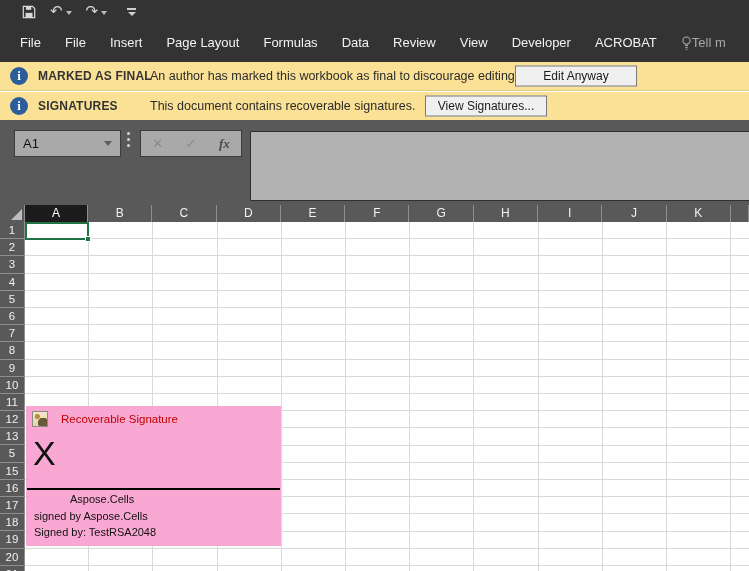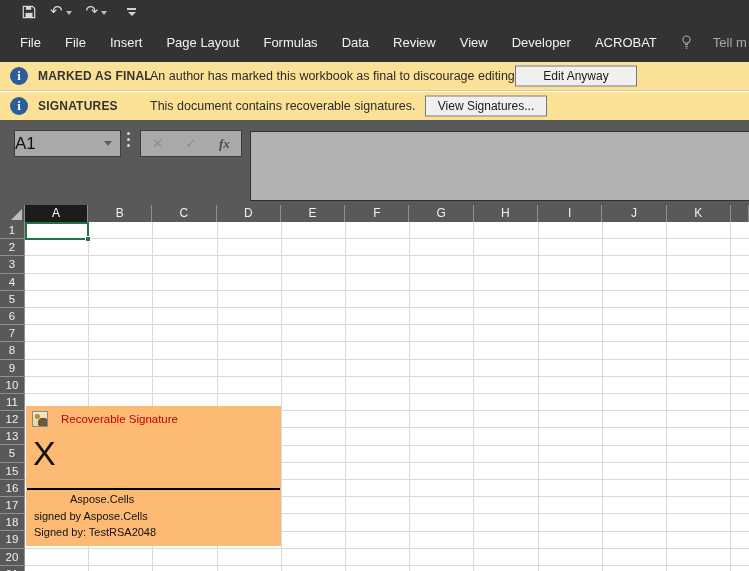--- a/index.html
+++ b/index.html
@@ -13,37 +13,37 @@
   .qat-btn { display:flex; align-items:center; color:#d8d8d8; cursor:default; }
   .arrow-glyph { font-family:"DejaVu Sans", sans-serif; font-size:15px; line-height:15px; color:#d8d8d8; }
   .mini-caret { width:0; height:0; border-left:3px solid transparent; border-right:3px solid transparent; border-top:4px solid #bdbdbd; margin-left:3px; margin-top:3px; }
   .qat-custom { display:flex; flex-direction:column; align-items:center; margin-left:6px; }
   .qat-custom .bar { width:9px; border-top:2px solid #d0d0d0; margin-bottom:2px; }
   .qat-custom .tri { width:0; height:0; border-left:4px solid transparent; border-right:4px solid transparent; border-top:4px solid #d0d0d0; }
 
   
   .tabs { position:absolute; left:0; top:23px; width:749px; height:39px; background:#333333; display:flex; align-items:center; padding-left:20px; gap:24px; white-space:nowrap; }
   .tab { color:#f2f2f2; font-size:13px; cursor:default; }
-  .tellme { display:flex; align-items:flex-start; gap:21px; color:#a8a8a8; font-size:13px; overflow:hidden; }
+  .tellme { display:flex; align-items:flex-end; gap:0; color:#a8a8a8; font-size:13px; overflow:hidden; }
 
   
   .msgbar { position:absolute; left:0; width:749px; background:#fbe195; }
   .msgbar.first  { top:62px; height:29px; border-bottom:1px solid #decb88; }
   .msgbar.second { top:92px; height:28px; }
   .info-icon { position:absolute; left:10px; top:50%; transform:translateY(-50%); width:18px; height:18px; border-radius:50%; background:#2b5d9b; color:#fff; font-family:"Liberation Serif", serif; font-weight:bold; font-size:13px; text-align:center; line-height:18px; }
   .msg-label { position:absolute; left:38px; top:50%; transform:translateY(-50%); font-size:12px; font-weight:bold; color:#333; letter-spacing:.2px; }
   .msg-text  { position:absolute; left:150px; top:50%; transform:translateY(-50%); font-size:12.5px; color:#2b2b2b; }
   .msg-btn { position:absolute; top:50%; transform:translateY(-50%); width:122px; height:21px; background:#f0f0f0; border:1px solid #787878; font-size:12px; color:#1a1a1a; font-family:"Liberation Sans",sans-serif; text-align:center; line-height:19px; cursor:default; }
   .msgbar.first  .msg-btn { left:515px; }
   .msgbar.second .msg-btn { left:425px; }
 
   
   .formula-region { position:absolute; left:0; top:120px; width:749px; height:85px; background:#595959; }
   .name-box { position:absolute; left:14px; top:10px; width:107px; height:27px; background:#a9a9a9; border:1px solid #3c3c3c; display:flex; align-items:center; }
-  .name-box .val { font-size:17px; color:#111; padding-left:0; flex:1; }
+  .name-box .val { font-size:13px; color:#111; padding-left:8px; flex:1; }
   .name-box .dd { width:0; height:0; border-left:4px solid transparent; border-right:4px solid transparent; border-top:5px solid #5f5f5f; margin-right:8px; }
   .fbar-dots { position:absolute; left:127px; top:12px; display:flex; flex-direction:column; gap:3px; }
   .fbar-dots i { width:3px; height:3px; border-radius:50%; background:#d6d6d6; }
   .fx-group { position:absolute; left:140px; top:10px; width:102px; height:27px; background:#a9a9a9; border:1px solid #3c3c3c; display:flex; align-items:center; justify-content:space-around; }
   .fx-group .g { font-family:"DejaVu Sans", sans-serif; font-size:13px; color:#8a8a8a; }
   .fx-group .fx { font-family:"Liberation Serif", serif; font-style:italic; font-weight:bold; font-size:13px; color:#4a4a4a; }
   .formula-input { position:absolute; left:250px; top:11px; width:499px; height:70px; background:#b2b2b2; border:1px solid #2f2f2f; border-right:none; font-size:12px; color:#222; }
 
   
   .grid { position:absolute; left:0; top:205px; width:749px; height:366px; background:#fff; overflow:hidden; }
@@ -58,21 +58,21 @@
   .cells { position:absolute; left:25px; top:17px; width:724px; height:349px; background:#fff; }
   .vlines { position:absolute; left:0; top:0; width:724px; height:349px;
     background-image:repeating-linear-gradient(to right, transparent 0 63.2px, #d9d9d9 63.2px 64.2px); }
   .hlines { position:absolute; left:0; top:0; width:724px; height:349px;
     background-image:repeating-linear-gradient(to bottom, transparent 0 16.2px, #d9d9d9 16.2px 17.2px); }
 
   .sel-cell { position:absolute; left:0; top:0; width:64px; height:18px; border:2px solid #217346; background:transparent; z-index:4; }
   .sel-handle { position:absolute; right:-4px; bottom:-4px; width:6px; height:6px; background:#217346; border:1px solid #fff; }
 
   
-  .sig-box { position:absolute; left:1px; top:184px; width:255px; height:140px; background:#fdba74; z-index:5; }
+  .sig-box { position:absolute; left:1px; top:184px; width:255px; height:140px; background:#f9a8d4; z-index:5; }
   .sig-head { position:absolute; left:6px; top:5px; display:flex; align-items:center; gap:13px; }
   .sig-img { width:16px; height:16px; border:1px solid #8a8a8a;
     background:
       radial-gradient(circle at 72% 78%, #6b5a3a 0 34%, transparent 36%),
       radial-gradient(circle at 30% 32%, #b98c3e 0 18%, transparent 20%),
       linear-gradient(#f2e8ca, #e4d5a4); }
   .sig-title { color:#c00000; font-size:11.5px; }
   .sig-x { position:absolute; left:7px; top:30px; font-size:34px; font-weight:400; color:#111; line-height:34px; }
   .sig-line { position:absolute; left:1px; top:82px; width:253px; border-top:2px solid #000; }
   .sig-text { position:absolute; left:8px; font-size:11px; color:#111; }

